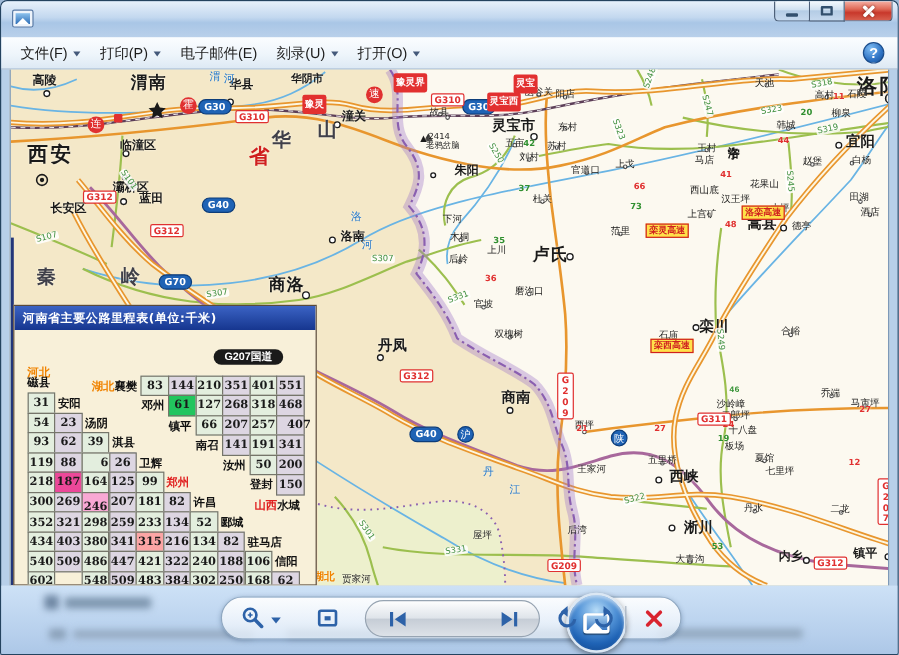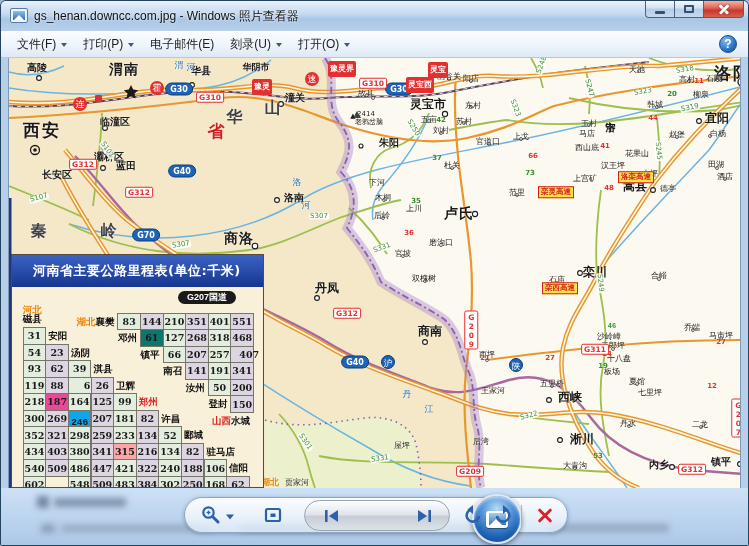--- a/index.html
+++ b/index.html
@@ -54,22 +54,22 @@
   .vert{writing-mode:vertical-rl;text-orientation:upright;}
   .bdg{position:absolute;transform:translate(-50%,-50%);line-height:1;white-space:nowrap;font-family:"DejaVu Sans",sans-serif;}
   .bg-gexp{background:#1f63b5;color:#fff;font-size:8px;font-weight:bold;padding:1.5px 4px;border-radius:7px;border:1px solid #0d3d7a;}
   .bg-gcirc{background:#1f63b5;color:#fff;font-size:8.5px;border-radius:50%;width:14px;height:14px;line-height:14px;text-align:center;border:1px solid #0d3d7a;padding:0;}
   .bg-gnat{background:#fff;color:#e03030;font-size:7.5px;font-weight:bold;padding:0.5px 2px;border:1px solid #e03030;border-radius:2px;}
   .bg-rcirc{background:#e03030;color:#fff;width:14px;height:14px;border-radius:50%;font-size:9px;line-height:14px;text-align:center;padding:0;}
   .bg-rbox{background:#e23030;color:#fff;font-size:8px;font-weight:bold;padding:4px 2px;border-radius:2px;}
   .bg-ybox{background:#ffe14a;color:#d02020;font-size:7.5px;font-weight:bold;padding:1px 2px;border:1px solid #d02020;}
   
   .panel{position:absolute;left:2px;top:196px;width:253px;height:234px;background:#f8f0d9;border:1px solid #5a4a3a;overflow:hidden;}
-  .ptitle{position:absolute;left:0;top:0;width:100%;height:32px;background:linear-gradient(#3b63c4,#16368f);color:#fff;
-          font-size:13px;font-weight:bold;font-family:"DejaVu Sans",sans-serif;display:flex;align-items:center;padding-left:21px;letter-spacing:0.5px;}
+  .ptitle{position:absolute;left:0;top:0;width:100%;height:20px;background:linear-gradient(#3b63c4,#16368f);color:#fff;
+          font-size:10px;font-weight:bold;font-family:"DejaVu Sans",sans-serif;display:flex;align-items:center;padding-left:7px;letter-spacing:0.5px;}
   .pbadge{position:absolute;left:166px;top:36px;width:58px;height:13px;background:#1a1a1a;color:#fff;border-radius:7px;
           font-size:9px;line-height:13px;text-align:center;font-weight:bold;}
   .cell{position:absolute;border:1px solid #75756a;display:flex;align-items:center;justify-content:center;
         font-family:"DejaVu Serif","Liberation Serif",serif;font-size:9.5px;font-weight:600;color:#1a1a1a;}
   .tcity{position:absolute;font-size:9.5px;font-weight:bold;white-space:nowrap;color:#111;font-family:"DejaVu Sans",sans-serif;}
   .torange{color:#f08300;} .tred{color:#e02020;}
   
   .bottombar{position:relative;height:59px;background:linear-gradient(#cde1f6,#b6cfec 70%,#abc6e6);overflow:hidden;}
   .blob{position:absolute;filter:blur(3px);background:#7d95ae;border-radius:2px;}
   .toolbar{position:absolute;left:183px;top:9px;width:384px;height:36px;border-radius:19px;
@@ -92,21 +92,20 @@
 </style>
 </head>
 <body>
 
 <div class="win">
 
   <div class="titlebar">
     <span class="app-icon">
         <i></i>
       </span>
-    <span class="wtitle">gs_henan.downcc.com.jpg - Windows 照片查看器</span>
     <div class="winbtns">
       <div class="wbtn minb">
           <span class="g-min"></span>
         </div>
       <div class="wbtn maxb">
           <span class="g-max"></span>
         </div>
       <div class="wbtn closeb">
           <span class="g-x"></span>
         </div>
@@ -326,21 +325,21 @@
           <div class="ml town" style="left: 440px; top: 19px;">函谷关</div>
           <div class="ml town" style="left: 462px; top: 21px;">阳店</div>
           <div class="ml town" style="left: 464px; top: 48px;">东村</div>
           <div class="ml town" style="left: 432px; top: 73px;">刘村</div>
           <div class="ml town" style="left: 443px; top: 108px;">杜关</div>
           <div class="ml town" style="left: 479px; top: 84px;">官道口</div>
           <div class="ml town" style="left: 508px; top: 135px;">范里</div>
           <div class="ml town" style="left: 512px; top: 79px;">上戈</div>
           <div class="ml town" style="left: 580px; top: 66px;">王村</div>
           <div class="ml town" style="left: 578px; top: 76px;">马店</div>
-          <div class="ml town" style="left: 578px; top: 90px; text-align: center;">西山底</div>
+          <div class="ml town" style="left: 578px; top: 101px; text-align: center;">西山底</div>
           <div class="ml town" style="left: 604px; top: 108px;">汉王坪</div>
           <div class="ml town" style="left: 576px; top: 121px;">上宫矿</div>
           <div class="ml town" style="left: 628px; top: 96px;">花果山</div>
           <div class="ml town" style="left: 646px; top: 47px;">韩城</div>
           <div class="ml town" style="left: 692px; top: 37px;">柳泉</div>
           <div class="ml town" style="left: 628px; top: 12px;">天池</div>
           <div class="ml town" style="left: 678px; top: 22px;">高村</div>
           <div class="ml town" style="left: 705px; top: 21px;">石陵</div>
           <div class="ml town" style="left: 668px; top: 77px;">赵堡</div>
           <div class="ml town" style="left: 709px; top: 76px;">白杨</div>
@@ -459,21 +458,21 @@
             <div class="cell" style="left: 78.5px; top: 121.65px; width: 23.6px; height: 17.55px; background: rgb(221, 214, 226);">26</div>
             <div class="tcity" style="top: 124.65px; left: 104.1px;"><span>卫辉</span></div>
             <div class="cell" style="left: 10.7px; top: 138.2px; width: 23.6px; height: 17.55px; background: rgb(227, 238, 222);">218</div>
             <div class="cell" style="left: 33.3px; top: 138.2px; width: 23.6px; height: 17.55px; background: #ec4899;">187</div>
             <div class="cell" style="left: 55.9px; top: 138.2px; width: 23.6px; height: 17.55px; background: rgb(227, 238, 222);">164</div>
             <div class="cell" style="left: 78.5px; top: 138.2px; width: 23.6px; height: 17.55px; background: rgb(221, 214, 226);">125</div>
             <div class="cell" style="left: 101.1px; top: 138.2px; width: 23.6px; height: 17.55px; background: rgb(227, 238, 222);">99</div>
             <div class="tcity" style="top: 141.2px; left: 126.7px;"><span class="tred">郑州</span></div>
             <div class="cell" style="left: 10.7px; top: 154.75px; width: 23.6px; height: 17.55px; background: rgb(227, 238, 222);">300</div>
             <div class="cell" style="left: 33.3px; top: 154.75px; width: 23.6px; height: 17.55px; background: rgb(221, 214, 226);">269</div>
-            <div class="cell" style="left: 55.9px; top: 154.75px; width: 23.6px; height: 25px; background: #0ea5e9; font-family: Liberation Mono, monospace;">246</div>
+            <div class="cell" style="left: 55.9px; top: 154.75px; width: 23.6px; height: 25px; background: #f9a8d4;">246</div>
             <div class="cell" style="left: 78.5px; top: 154.75px; width: 23.6px; height: 17.55px; background: rgb(221, 214, 226);">207</div>
             <div class="cell" style="left: 101.1px; top: 154.75px; width: 23.6px; height: 17.55px; background: rgb(227, 238, 222);">181</div>
             <div class="cell" style="left: 123.7px; top: 154.75px; width: 23.6px; height: 17.55px; background: rgb(221, 214, 226);">82</div>
             <div class="tcity" style="top: 157.75px; left: 149.3px;"><span>许昌</span></div>
             <div class="cell" style="left: 10.7px; top: 171.3px; width: 23.6px; height: 17.55px; background: rgb(227, 238, 222);">352</div>
             <div class="cell" style="left: 33.3px; top: 171.3px; width: 23.6px; height: 17.55px; background: rgb(221, 214, 226);">321</div>
             <div class="cell" style="left: 55.9px; top: 171.3px; width: 23.6px; height: 17.55px; background: rgb(227, 238, 222);">298</div>
             <div class="cell" style="left: 78.5px; top: 171.3px; width: 23.6px; height: 17.55px; background: rgb(221, 214, 226);">259</div>
             <div class="cell" style="left: 101.1px; top: 171.3px; width: 23.6px; height: 17.55px; background: rgb(227, 238, 222);">233</div>
             <div class="cell" style="left: 123.7px; top: 171.3px; width: 23.6px; height: 17.55px; background: rgb(221, 214, 226);">134</div>
@@ -508,21 +507,21 @@
             <div class="cell" style="left: 168.9px; top: 220.95px; width: 23.6px; height: 17.55px; background: rgb(221, 214, 226);">250</div>
             <div class="cell" style="left: 191.5px; top: 220.95px; width: 23.6px; height: 17.55px; background: rgb(227, 238, 222);">168</div>
             <div class="cell" style="left: 214.1px; top: 220.95px; width: 23.6px; height: 17.55px; background: rgb(221, 214, 226);">62</div>
             <div class="cell" style="left: 105.4px; top: 57.5px; width: 23.6px; height: 17.55px; background: rgb(227, 238, 222);">83</div>
             <div class="cell" style="left: 128px; top: 57.5px; width: 23.6px; height: 17.55px; background: rgb(221, 214, 226);">144</div>
             <div class="cell" style="left: 150.6px; top: 57.5px; width: 23.6px; height: 17.55px; background: rgb(227, 238, 222);">210</div>
             <div class="cell" style="left: 173.2px; top: 57.5px; width: 23.6px; height: 17.55px; background: rgb(221, 214, 226);">351</div>
             <div class="cell" style="left: 195.8px; top: 57.5px; width: 23.6px; height: 17.55px; background: rgb(227, 238, 222);">401</div>
             <div class="cell" style="left: 218.4px; top: 57.5px; width: 23.6px; height: 17.55px; background: rgb(221, 214, 226);">551</div>
             <div class="tcity" style="top: 60.5px; left: 102.4px; transform: translateX(-100%);"><span class="torange">湖北</span><span>襄樊</span></div>
-            <div class="cell" style="left: 128px; top: 74.05px; width: 23.6px; height: 17.55px; background: #0f766e; text-align: right;">61</div>
+            <div class="cell" style="left: 128px; top: 74.05px; width: 23.6px; height: 17.55px; background: #22c55e; text-align: right;">61</div>
             <div class="cell" style="left: 150.6px; top: 74.05px; width: 23.6px; height: 17.55px; background: rgb(227, 238, 222);">127</div>
             <div class="cell" style="left: 173.2px; top: 74.05px; width: 23.6px; height: 17.55px; background: rgb(221, 214, 226);">268</div>
             <div class="cell" style="left: 195.8px; top: 74.05px; width: 23.6px; height: 17.55px; background: rgb(227, 238, 222);">318</div>
             <div class="cell" style="left: 218.4px; top: 74.05px; width: 23.6px; height: 17.55px; background: rgb(221, 214, 226);">468</div>
             <div class="tcity" style="top: 77.05px; left: 125px; transform: translateX(-100%);"><span>邓州</span></div>
             <div class="cell" style="left: 150.6px; top: 90.6px; width: 23.6px; height: 17.55px; background: rgb(227, 238, 222);">66</div>
             <div class="cell" style="left: 173.2px; top: 90.6px; width: 23.6px; height: 17.55px; background: rgb(221, 214, 226);">207</div>
             <div class="cell" style="left: 195.8px; top: 90.6px; width: 23.6px; height: 17.55px; background: rgb(227, 238, 222);">257</div>
             <div class="cell" style="left: 218.4px; top: 90.6px; width: 23.6px; height: 17.55px; background: rgb(221, 214, 226); padding-left: 14px;">407</div>
             <div class="tcity" style="top: 93.6px; left: 147.6px; transform: translateX(-100%);"><span>镇平</span></div>

